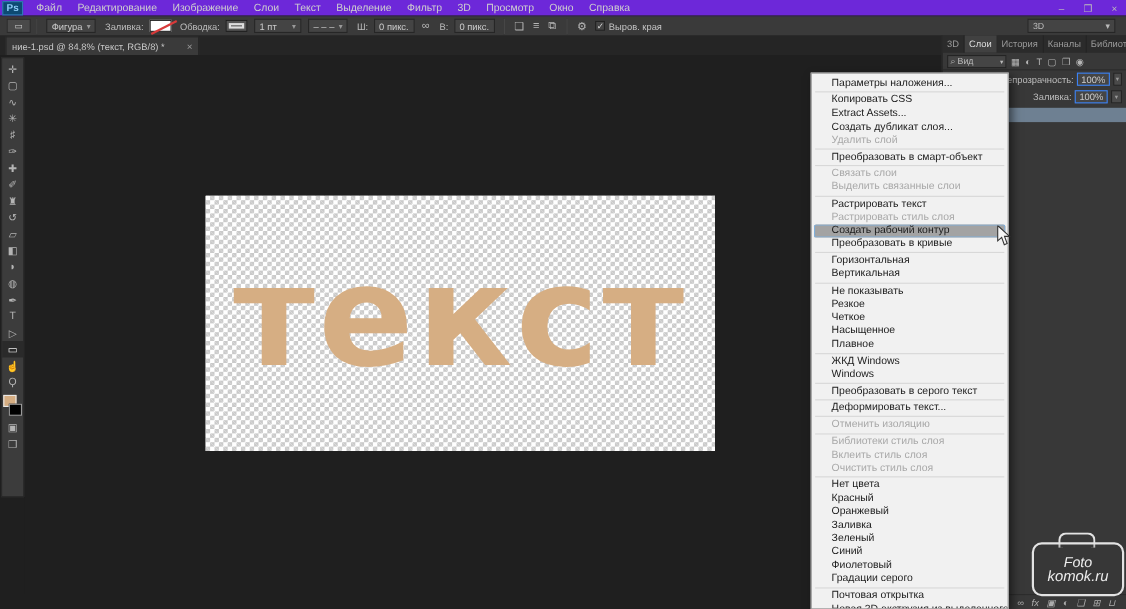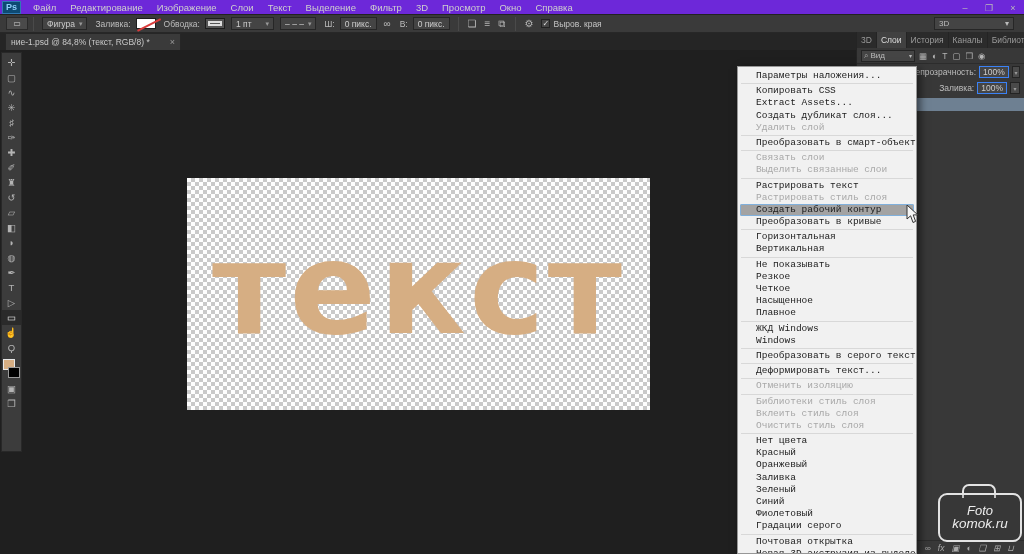--- a/index.html
+++ b/index.html
@@ -117,21 +117,21 @@
   .status-doc { background:#3a3a3a; border-left:1px solid #222; border-right:1px solid #222; height:14px; display:flex; align-items:center; padding:0 14px; }
   .status-arrow { margin-left:8px; font-size:7px; color:#999; }
   
   .context-menu {
     position:absolute; left:737px; top:66px; width:180px; height:488px;
     background:#f1f1f1; border:1px solid #979797; box-shadow:3px 3px 8px rgba(0,0,0,.55);
     padding-top:3px; overflow:hidden; z-index:50;
   }
   .menu-item {
     height:12.2px; line-height:12.2px; padding-left:18px; padding-right:7px;
-    font-size:9.5px; color:#1b1b1b; white-space:nowrap; overflow:hidden; cursor:default;font-family:Liberation Mono, monospace;
+    font-size:9.5px; color:#1b1b1b; white-space:nowrap; overflow:hidden; cursor:default;
   }
   .menu-item.disabled { color:#a8a8a8; }
   .menu-item.highlighted {
     background:#a3a3a3; box-shadow:inset 0 0 0 1px #80b0dc; border-radius:2px;
     margin:0 2px; padding-left:16px;
   }
   .menu-sep { height:1px; background:#d8d8d8; margin:1px 3px; }
   
   .cursor { position:absolute; left:906px; top:205px; z-index:60; }
   

